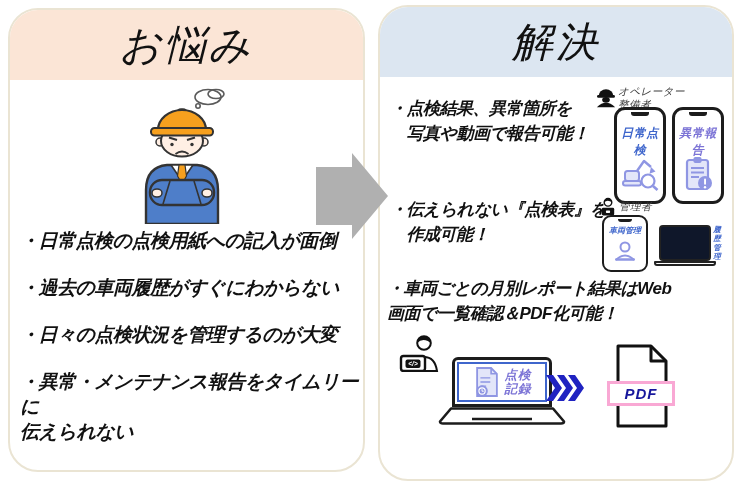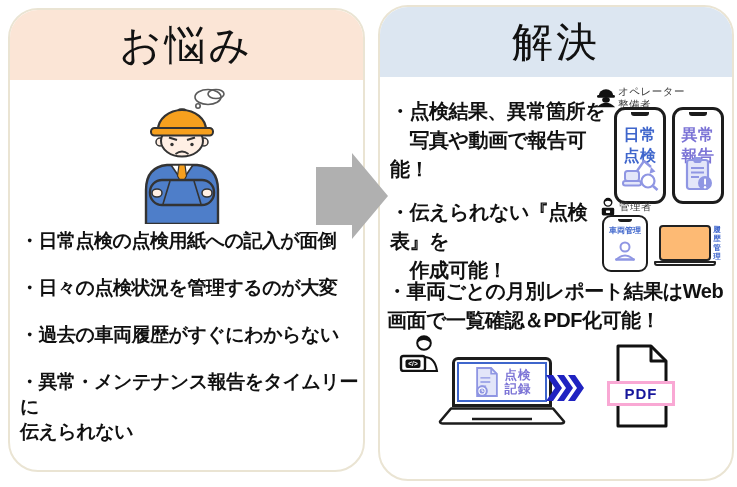--- a/index.html
+++ b/index.html
@@ -1,41 +1,41 @@
 <!DOCTYPE html>
 <html style="--panel-border: #EAE4D3; --problem-header: #FBE5D6; --solution-header: #DCE6F1; --arrow-gray: #B0B0B0; --app-blue: #3F66CC; --app-purple: #7C74D6; --icon-lilac: #8F96E3; --icon-lilac-light: #E3E6F9; --chevron-blue: #2023C1; --pdf-blue: #17179C;"><head>
 <meta charset="utf-8">
 <style>
   * { margin:0; padding:0; box-sizing:border-box; }
   html,body { width:737px; height:487px; background:#fff;
     font-family:"Liberation Sans", sans-serif; color:#111; }
   .canvas { position:relative; width:737px; height:487px; background:#fff; overflow:hidden; }
 
   .panel { position:absolute; background:#fff;
-    border:2px solid var(--panel-border,#EAE4D3); border-radius:30px; }
+    border:2px solid var(--panel-border,#EAE4D3); border-radius:30px;font-style:italic; }
   .panel-left  { left:8px;   top:8px; width:357px; height:464px; }
   .panel-right { left:378px; top:5px; width:356px; height:476px; }
 
   .panel-header { position:absolute; left:0; top:0; right:0; height:70px;
     border-radius:28px 28px 0 0; display:flex; align-items:center; justify-content:center; }
   .panel-left  .panel-header { background:var(--problem-header,#FBE5D6); }
   .panel-right .panel-header { background:var(--solution-header,#DCE6F1); }
   .panel-title { font-size:41px; font-weight:400; letter-spacing:3px; color:#111; }
 
   
   .worker-illustration { position:absolute; left:92px; top:74px; }
   .problem-list { position:absolute; left:10px; top:218px; width:344px; }
   .problem-item { font-size:19px; font-weight:bold; line-height:1.32;
     margin-bottom:22px; white-space:pre-line; letter-spacing:-0.5px; }
 
   
   .flow-arrow { position:absolute; left:316px; top:153px; z-index:5; }
 
   
-  .sec-text { position:absolute; font-size:20px; font-weight:bold; line-height:1.45;
+  .sec-text { position:absolute; font-size:17px; font-weight:bold; line-height:1.45;
     white-space:pre-line; letter-spacing:-0.5px; }
   .s1-text { left:10px; top:90px;  width:232px; }
   .s2-text { left:10px; top:191px; width:232px; }
   .s3-text { left:7px;  top:270px; width:346px; }
 
   
   .role-row { display:flex; align-items:center; gap:1px; }
   .role-labels { display:flex; flex-direction:column; line-height:1.25; }
   .role-label { font-size:10.5px; color:#3c3c3c; letter-spacing:0.5px; }
 
@@ -43,32 +43,32 @@
   .s2-art { position:absolute; left:218px; top:190px; width:135px; height:82px; }
 
   
   .phone { position:absolute; background:#fff; border:3px solid #1c1c1c; border-radius:11px; }
   .phone-large { width:52px; height:97px; }
   .phone-small { width:46px; height:57px; border-width:2.5px; border-radius:9px; }
   .phone .notch { position:absolute; top:1.5px; left:50%; transform:translateX(-50%);
     width:18px; height:4px; background:#1c1c1c; border-radius:0 0 3px 3px; }
   .phone-small .notch { width:14px; height:3px; }
   .phone .p-label { display:block; text-align:center; margin-top:15px;
-    font-size:16px; font-weight:bold; letter-spacing:0.5px; }
+    font-size:12px; font-weight:bold; letter-spacing:0.5px; }
   .phone-small .p-label { margin-top:8px; font-size:8px; letter-spacing:0; }
   .p-label.blue   { color:var(--app-blue,#3F66CC); }
   .p-label.purple { color:var(--app-purple,#7C74D6); }
   .phone .p-icon { position:absolute; left:50%; transform:translateX(-50%); bottom:8px; }
   .phone-1 { left:19px; top:22px; }
   .phone-2 { left:77px; top:22px; }
   .phone-3 { left:4px;  top:18px; }
 
   
   .mini-laptop { position:absolute; left:56px; top:28px; width:62px; }
-  .mini-screen { margin:0 5px; width:52px; height:36px; background:#fdba74;
+  .mini-screen { margin:0 5px; width:52px; height:36px; background:#0f172a;
     border:2.5px solid #222; border-radius:4px;
     display:flex; align-items:center; justify-content:center; gap:16px;padding-left:48px; }
   .mini-base { height:5px; background:#fff; border:2px solid #222; border-radius:1px 1px 3px 3px; }
   .mini-screen-label { font-size:7.5px; font-weight:bold; line-height:1.2;
     color:var(--app-blue,#3F66CC); white-space:pre-line; }
 
   
   .s3-art { position:absolute; left:0; top:322px; width:424px; height:112px; }
   .dev-figure { position:absolute; left:18px; top:5px; }
   .big-laptop { position:absolute; left:58px; top:28px; width:128px; }
@@ -122,22 +122,22 @@
       </g>
       <g>
         <rect x="75" y="25" width="10" height="11" rx="4" fill="#F6A01E" stroke="#333" stroke-width="1.6"></rect>
         <path d="M56,46 a24,20 0 0 1 48,0 z" fill="#F6A01E" stroke="#333" stroke-width="2.2"></path>
         <rect x="49" y="44" width="62" height="7.5" rx="3.5" fill="#F6A01E" stroke="#333" stroke-width="2"></rect>
       </g>
     </svg>
 
     <div class="problem-list">
       <div class="problem-item">・日常点検の点検用紙への記入が面倒</div>
+      <div class="problem-item">・過去の車両履歴がすぐにわからない</div>
       <div class="problem-item">・日々の点検状況を管理するのが大変</div>
-      <div class="problem-item">・過去の車両履歴がすぐにわからない</div>
       <div class="problem-item">・異常・メンテナンス報告をタイムリーに
 伝えられない</div>
     </div>
   </section>
 
   <svg class="flow-arrow" width="72" height="86" viewBox="0 0 72 86">
     <polygon points="0,14 36,14 36,0 72,43 36,86 36,72 0,72" fill="var(--arrow-gray,#B0B0B0)"></polygon>
   </svg>
 
   <section class="panel panel-right">

